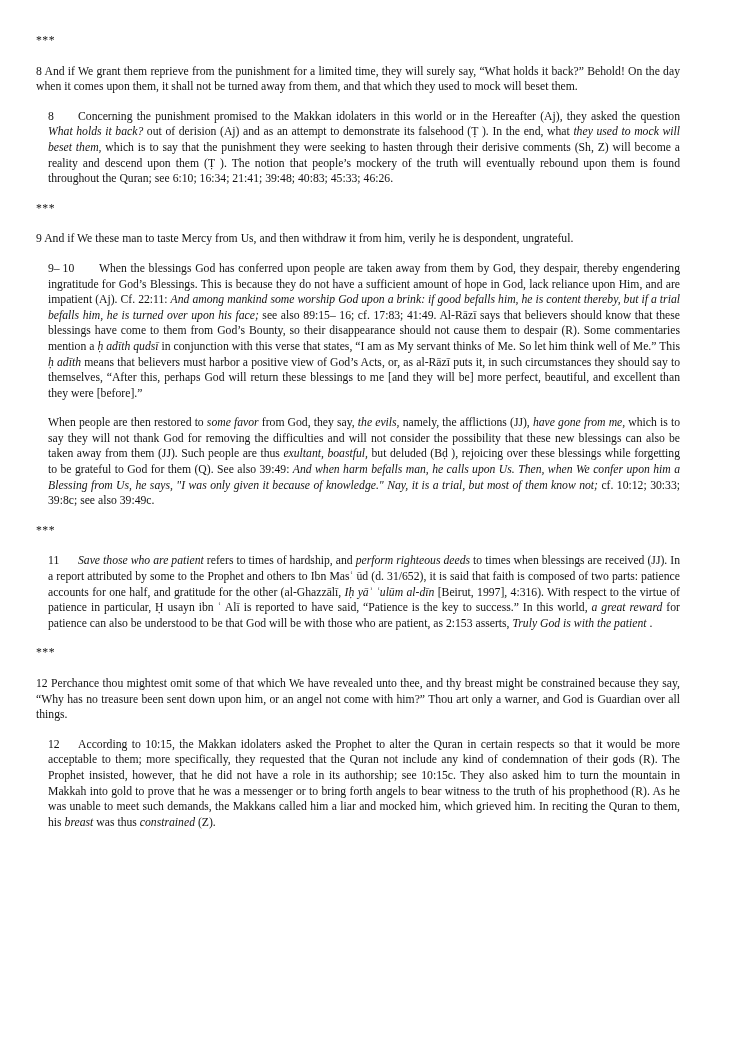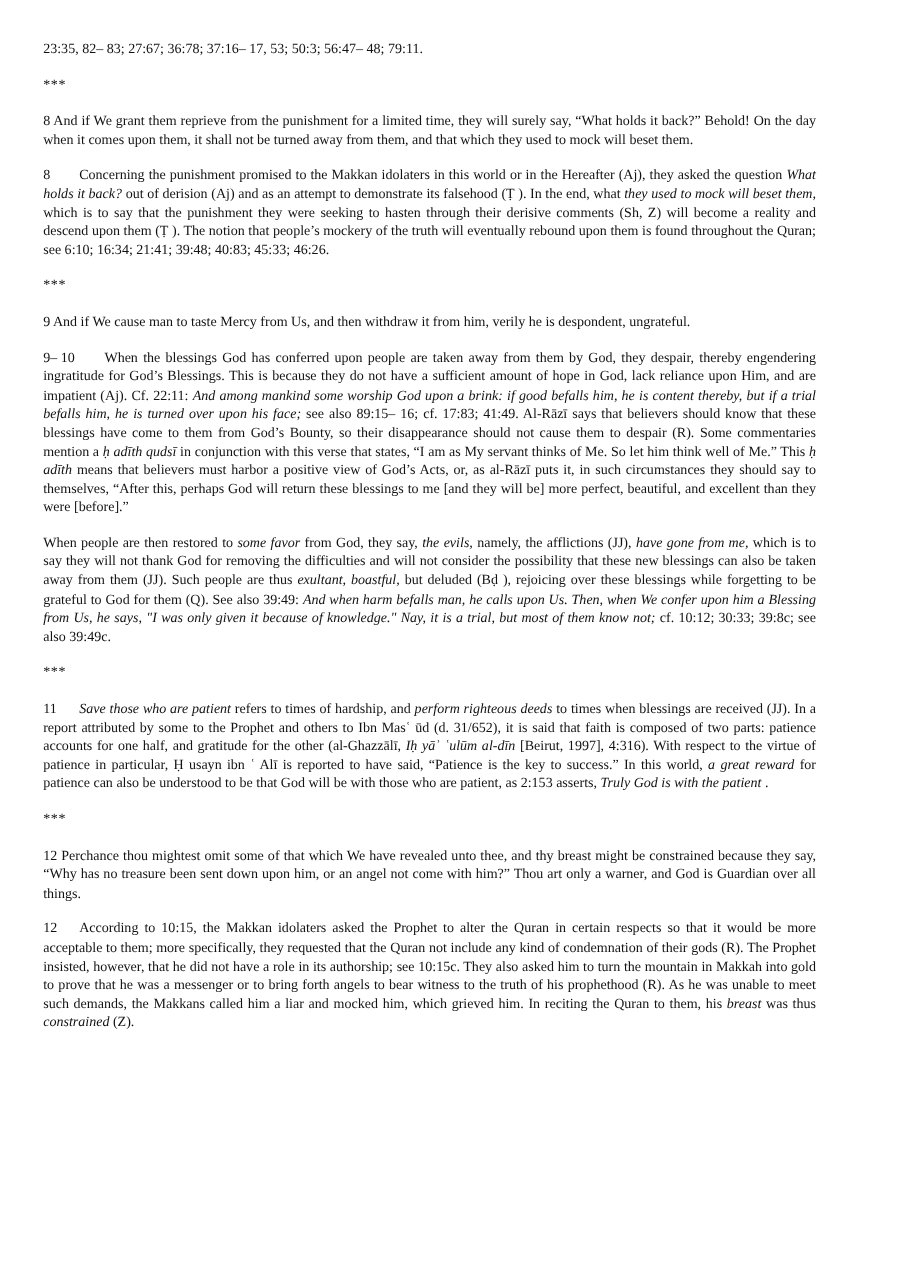--- a/index.html
+++ b/index.html
@@ -30,49 +30,48 @@
   .block + .block { margin-top: 14px; }
 
   .sep {
     letter-spacing: 0.5px;
     font-family: "Liberation Serif", "DejaVu Serif", serif;
   }
   .sep + .block { margin-top: 15px; }
 
   .verse { text-align: justify; }
 
-  .commentary { text-align: justify; }
+  .commentary { text-align: justify; margin-left: 12px; }
   .cnum {
     display: inline-block;
     min-width: 13px;
   }
   .gap { display: inline-block; width: 17px; }
 
   i, .it { font-style: italic; }
 
   .refline { text-align: left; }
 
   .translit { }
 </style>
 </head>
 <body>
 
 <div class="page">
 
-  <p class="block refline">23:35, 82– 83; 27:67; 36:78; 37:16– 17, 53; 50:3; 56:47– 48; 79:11.</p>
 
   <p class="block sep">***</p>
 
   <p class="block verse"><span>8</span> <span>And if We grant them reprieve from the punishment for a limited time, they will surely say, “What holds it back?” Behold! On the day when it comes upon them, it shall not be turned away from them, and that which they used to mock will beset them.</span></p>
 
   <p class="block commentary"><span class="cnum">8</span><span class="gap"></span><span>Concerning the punishment promised to the Makkan idolaters in this world or in the Hereafter (Aj), they asked the question </span><i>What holds it back?</i><span> out of derision (Aj) and as an attempt to demonstrate its falsehood (Ṭ ). In the end, what </span><i>they used to mock will beset them,</i><span> which is to say that the punishment they were seeking to hasten through their derisive comments (Sh, Z) will become a reality and descend upon them (Ṭ ). The notion that people’s mockery of the truth will eventually rebound upon them is found throughout the Quran; see 6:10; 16:34; 21:41; 39:48; 40:83; 45:33; 46:26.</span></p>
 
   <p class="block sep">***</p>
 
-  <p class="block verse"><span>9</span> <span>And if We cause man to taste Mercy from Us, and then withdraw it from him, verily he is despondent, ungrateful.</span></p>
+  <p class="block verse"><span>9</span> <span>And if We these man to taste Mercy from Us, and then withdraw it from him, verily he is despondent, ungrateful.</span></p>
 
 
   <p class="block commentary"><span class="cnum" style="min-width:34px">9– 10</span><span class="gap"></span><span>When the blessings God has conferred upon people are taken away from them by God, they despair, thereby engendering ingratitude for God’s Blessings. This is because they do not have a sufficient amount of hope in God, lack reliance upon Him, and are impatient (Aj). Cf. 22:11: </span><i>And among mankind some worship God upon a brink: if good befalls him, he is content thereby, but if a trial befalls him, he is turned over upon his face;</i><span> see also 89:15– 16; cf. 17:83; 41:49. Al-Rāzī says that believers should know that these blessings have come to them from God’s Bounty, so their disappearance should not cause them to despair (R). Some commentaries mention a </span><i class="translit">ḥ adīth qudsī</i><span> in conjunction with this verse that states, “I am as My servant thinks of Me. So let him think well of Me.” This </span><i class="translit">ḥ adīth</i><span> means that believers must harbor a positive view of God’s Acts, or, as al-Rāzī puts it, in such circumstances they should say to themselves, “After this, perhaps God will return these blessings to me [and they will be] more perfect, beautiful, and excellent than they were [before].”</span></p>
 
   <p class="block commentary"><span>When people are then restored to </span><i>some favor</i><span> from God, they say, </span><i>the evils,</i><span> namely, the afflictions (JJ), </span><i>have gone from me,</i><span> which is to say they will not thank God for removing the difficulties and will not consider the possibility that these new blessings can also be taken away from them (JJ). Such people are thus </span><i>exultant, boastful,</i><span> but deluded (Bḍ ), rejoicing over these blessings while forgetting to be grateful to God for them (Q). See also 39:49: </span><i>And when harm befalls man, he calls upon Us. Then, when We confer upon him a Blessing from Us, he says, "I was only given it because of knowledge." Nay, it is a trial, but most of them know not;</i><span> cf. 10:12; 30:33; 39:8c; see also 39:49c.</span></p>
 
   <p class="block sep">***</p>
 
 
   <p class="block commentary"><span class="cnum">11</span><span class="gap"></span><i>Save those who are patient</i><span> refers to times of hardship, and </span><i>perform righteous deeds</i><span> to times when blessings are received (JJ). In a report attributed by some to the Prophet and others to Ibn Masʿ ūd (d. 31/652), it is said that faith is composed of two parts: patience accounts for one half, and gratitude for the other (al-Ghazzālī, </span><i class="translit">Iḥ yāʾ ʿulūm al-dīn</i><span> [Beirut, 1997], 4:316). With respect to the virtue of patience in particular, Ḥ usayn ibn ʿ Alī is reported to have said, “Patience is the key to success.” In this world, </span><i>a great reward</i><span> for patience can also be understood to be that God will be with those who are patient, as 2:153 asserts, </span><i>Truly God is with the patient</i><span> .</span></p>

